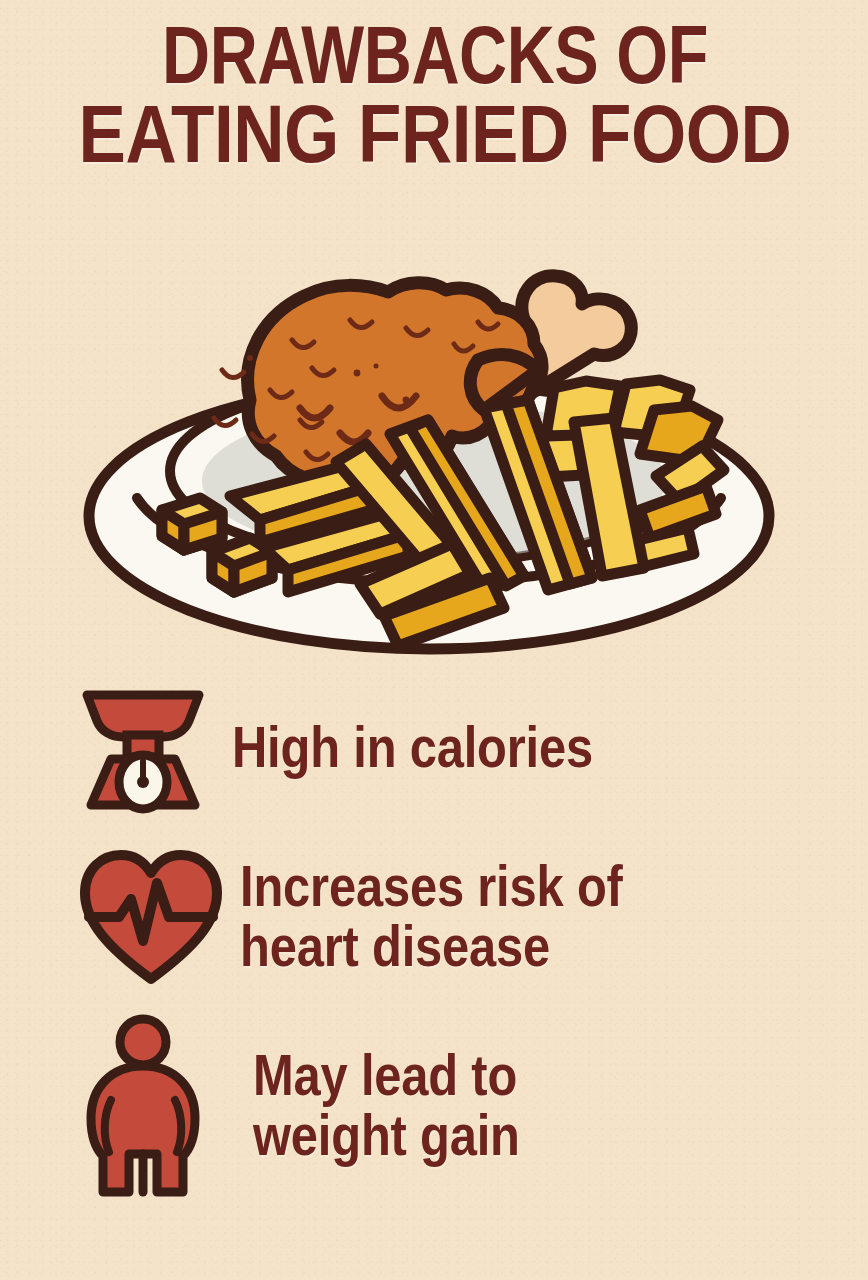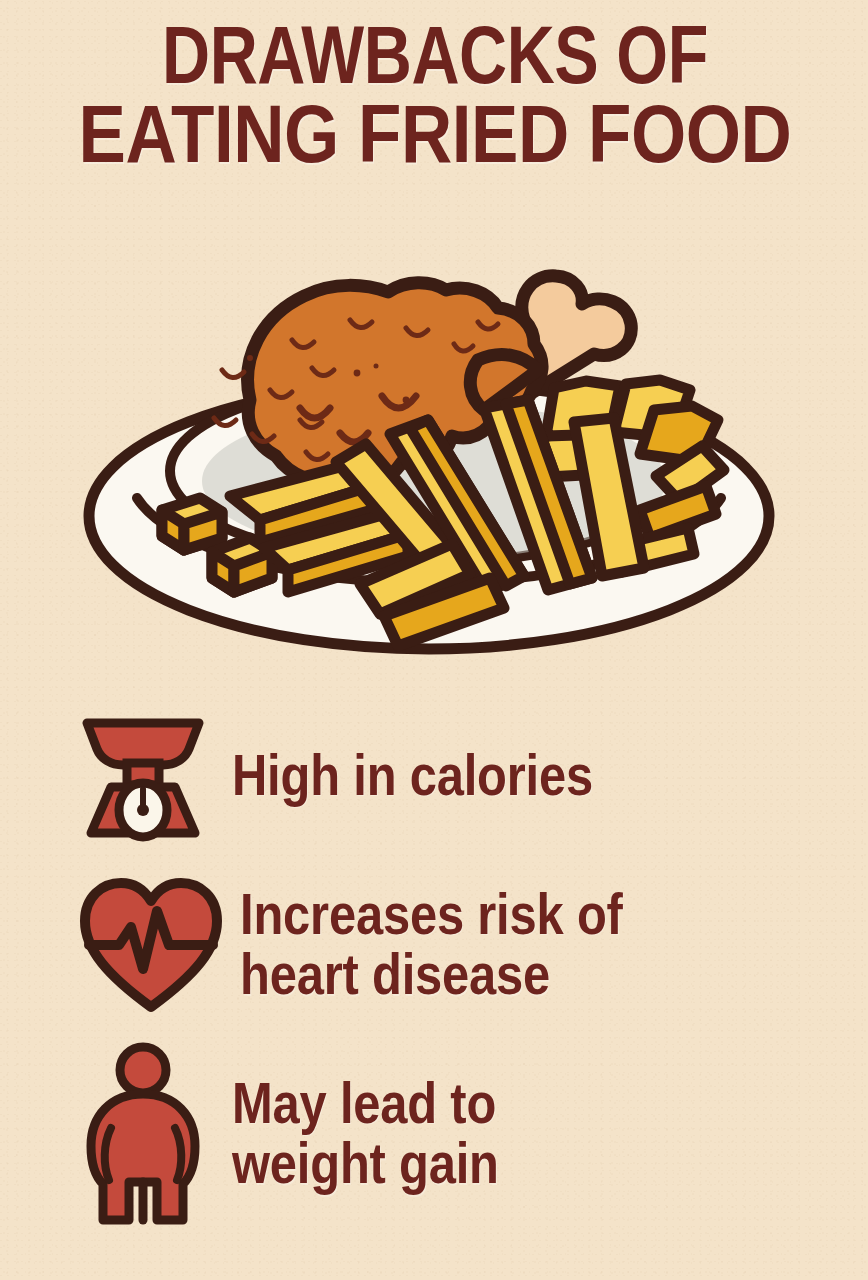--- a/index.html
+++ b/index.html
@@ -72,34 +72,34 @@
     left: 50%;
     transform: translateX(-50%);
     width: 760px;
     height: 420px;
   }
   #illustration svg { display: block; width: 100%; height: 100%; }
 
   
   #bullets {
     position: absolute;
-    top: 696px;
+    top: 668px;
     left: 0;
     width: 868px;
   }
   .bullet-row {
     display: flex;
     align-items: center;
     width: 868px;
     box-sizing: border-box;
     padding-left: 68px;
   }
   #row-0 { height: 160px; }
   #row-1 { height: 178px; margin-left: 8px; }
-  #row-2 { height: 200px; }
+  #row-2 { height: 200px; gap: 21px; }
 
   .bullet-icon {
     flex: 0 0 auto;
     width: 150px;
     display: flex;
     align-items: center;
     justify-content: center;
   }
   .bullet-icon svg { display: block; }
 

